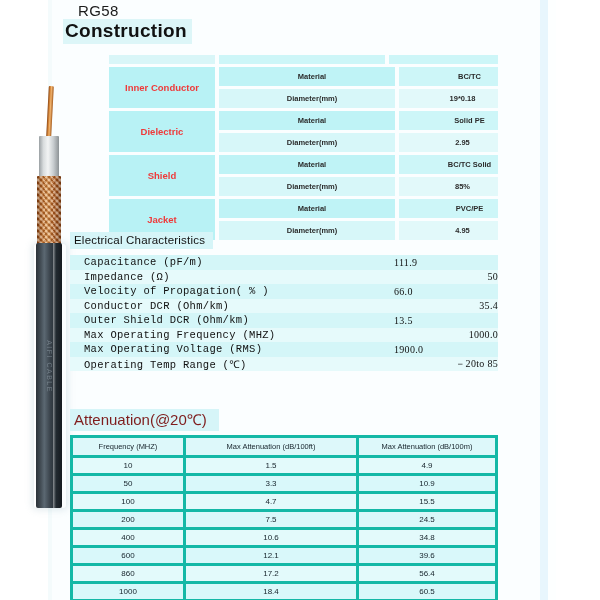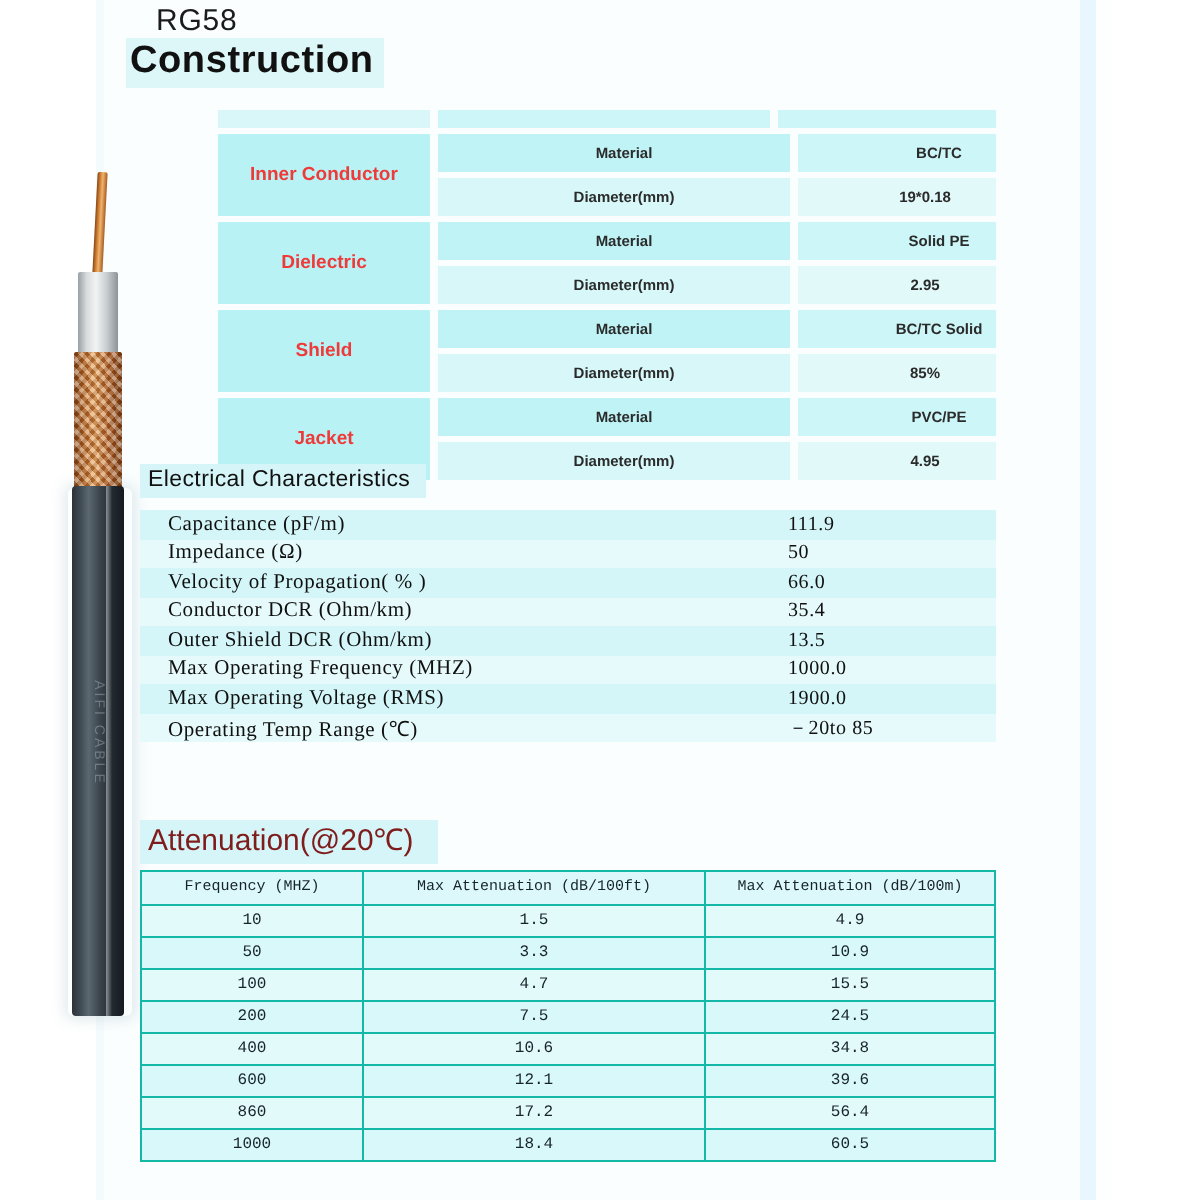--- a/index.html
+++ b/index.html
@@ -86,31 +86,31 @@
   .c-line.empty .c-prop,.c-line.empty .c-val{height:9px;padding:0;background:#cdf6f8;}
 
   
   .sec-head{
     position:absolute;font-size:11.5px;font-weight:normal;color:#111;
     background:#d6f5f8;padding:2px 8px 3px 4px;letter-spacing:.2px;
   }
   .etable{position:absolute;left:70px;top:255px;width:428px;}
   .erow{display:flex;height:14.5px;align-items:center;font-family:"Liberation Serif",serif;}
   .erow.odd{background:#d4f6f8;}
-  .erow.even{background:#e6fafb;}
-  .e-name{width:310px;padding-left:14px;font-size:10.5px;color:#101010;letter-spacing:.3px;}
+  .erow.even{background:#e6fafb;justify-content:space-between;}
+  .e-name{width:310px;padding-left:14px;font-size:10.5px;color:#101010;letter-spacing:.3px;font-family:Liberation Mono, monospace;}
   .e-val{font-size:10px;color:#101010;letter-spacing:.3px;}
 
   
   .att-head{position:absolute;left:70px;top:409px;}
   .att-head .t{font-size:15px;font-weight:normal;color:#7f1d1d;background:#d6f5f8;padding:2px 12px 3px 4px;}
   .atable{position:absolute;left:70px;top:435px;width:428px;border-collapse:collapse;background:#e3fafb;}
   .atable td,.atable th{
-    border:1px solid #14b8a6;font-weight:normal;
-    font-family:Liberation Mono, monospace;color:#16232b;text-align:center;
+    border:3px solid #14b8a6;font-weight:normal;
+    font-family:Liberation Sans, sans-serif;color:#16232b;text-align:center;
   }
   .atable th{font-size:7.5px;padding:4px 0;background:#ddf8fa;}
   .atable td{font-size:8px;padding:3px 0;}
   .atable tr:nth-child(odd) td{background:#d9f8fa;}
   .atable .c1{width:110px;}
   .atable .c2{width:170px;}
 </style>
 </head>
 <body>
 

